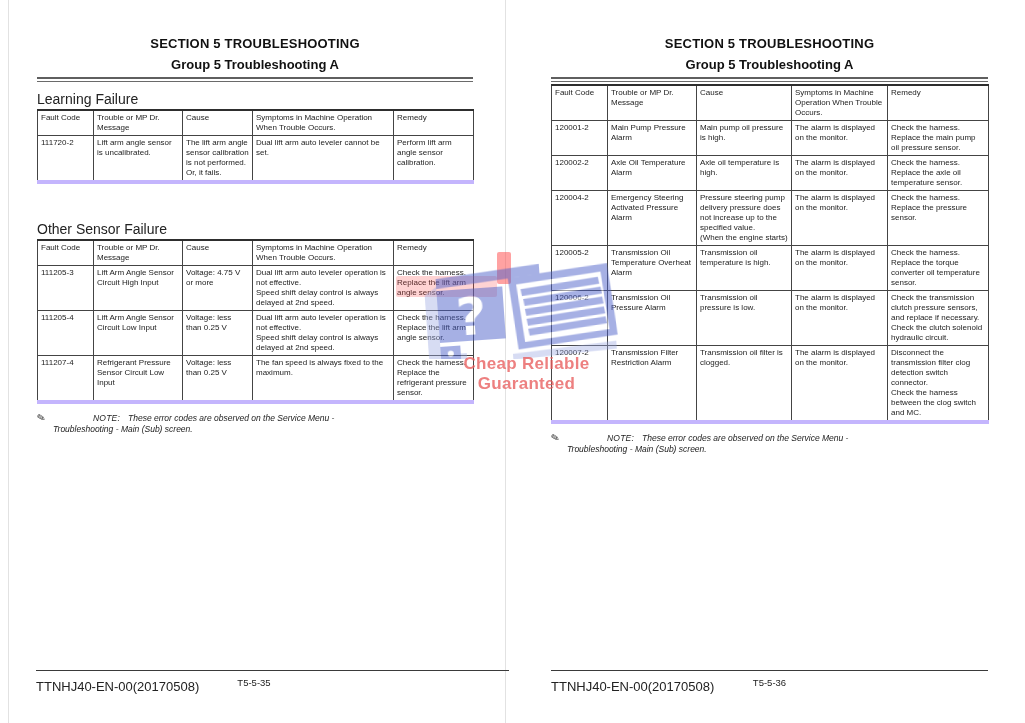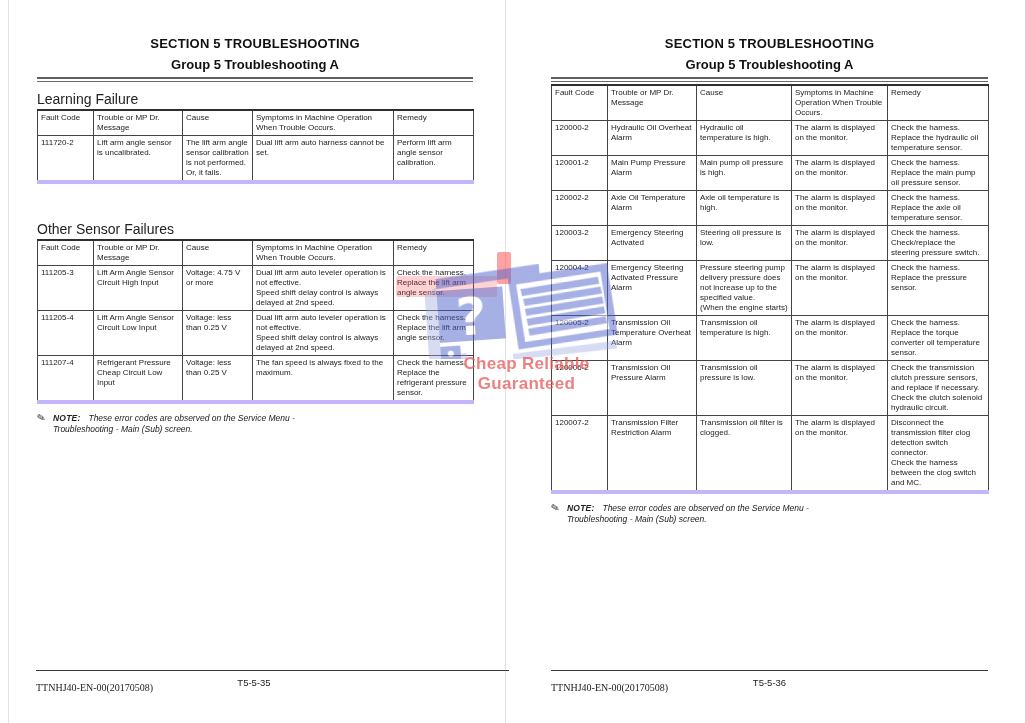--- a/index.html
+++ b/index.html
@@ -17,24 +17,24 @@
   .section-label{margin-top:9px;font-size:14px;color:#222;}
   table{border-collapse:collapse;table-layout:fixed;margin-top:2px;width:100%;
         border-top:2px solid #2e2e2e;border-bottom:4px solid #c4b5fd;}
   th,td{border:1px solid #444;font-size:8px;line-height:10px;padding:2px 3px;
         vertical-align:top;text-align:left;font-weight:normal;white-space:pre-line;
         overflow:hidden;color:#1c1c1c;}
   .note{position:relative;margin-top:9px;padding-left:16px;font-size:8.5px;line-height:11px;
         font-style:italic;color:#222;}
   .note .note-icon{position:absolute;left:0;top:-1px;font-style:normal;font-size:10px;
         transform:rotate(-15deg);color:#222;}
-  .note .note-label{font-weight:bold;margin-right:8px;letter-spacing:.2px;}
+  .note .note-label{font-weight:normal;margin-right:8px;letter-spacing:.2px;margin-left:40px;}
   .note .note-text{white-space:pre-line;}
   .footer{position:absolute;top:670px;border-top:1.5px solid #3a3a3a;padding-top:6px;}
-  .footer .doc-number{font-size:10px;color:#222;font-family:Liberation Serif, serif;}
+  .footer .doc-number{font-size:13px;color:#222;}
   .footer .page-number{position:absolute;top:6px;text-align:center;font-size:9.5px;color:#222;}
   
   .wm{position:absolute;pointer-events:none;z-index:5;}
   .wm-text{left:424px;top:354px;width:205px;text-align:center;
            font-size:17px;font-weight:bold;letter-spacing:.3px;
            color:rgba(232,92,92,.78);}
   .wm-red-blob{background:rgba(255,70,70,.24);border-radius:2px;}
   .section-gap{margin-top:37px;}
 </style>
 </head>
@@ -68,29 +68,29 @@
             <th>Symptoms in Machine Operation
 When Trouble Occurs.</th>
             <th>Remedy</th>
           </tr>
         </thead>
         <tbody>
             <tr>
               <td>111720-2</td>
               <td>Lift arm angle sensor is uncalibrated.</td>
               <td>The lift arm angle sensor calibration is not performed. Or, it fails.</td>
-              <td>Dual lift arm auto harness cannot be set.</td>
+              <td>Dual lift arm auto leveler cannot be set.</td>
               <td>Perform lift arm angle sensor calibration.</td>
             </tr>
           </tbody>
       </table>
     </div>
 
     <div class="section-gap">
-      <div class="section-label">Other Sensor Failures</div>
+      <div class="section-label">Other Sensor Failure</div>
       <table>
         <colgroup>
           <col style="width:56px">
             <col style="width:89px">
             <col style="width:70px">
             <col style="width:141px">
             <col style="width:80px">
         </colgroup>
         <thead>
           <tr>
@@ -117,21 +117,21 @@
               <td>111205-4</td>
               <td>Lift Arm Angle Sensor Circuit Low Input</td>
               <td>Voltage: less than 0.25 V</td>
               <td>Dual lift arm auto leveler operation is not effective.
 Speed shift delay control is always delayed at 2nd speed.</td>
               <td>Check the harness.
 Replace the lift arm angle sensor.</td>
             </tr>
             <tr>
               <td>111207-4</td>
-              <td>Refrigerant Pressure Cheap Circuit Low Input</td>
+              <td>Refrigerant Pressure Sensor Circuit Low Input</td>
               <td>Voltage: less than 0.25 V</td>
               <td>The fan speed is always fixed to the maximum.</td>
               <td>Check the harness.
 Replace the refrigerant pressure sensor.</td>
             </tr>
           </tbody>
       </table>
     </div>
 
     <div class="note">
@@ -169,50 +169,34 @@
 Message</th>
             <th>Cause</th>
             <th>Symptoms in Machine
 Operation When Trouble
 Occurs.</th>
             <th>Remedy</th>
           </tr>
         </thead>
         <tbody>
             <tr>
-              <td>120000-2</td>
-              <td>Hydraulic Oil Overheat Alarm</td>
-              <td>Hydraulic oil temperature is high.</td>
-              <td>The alarm is displayed on the monitor.</td>
-              <td>Check the harness.
-Replace the hydraulic oil temperature sensor.</td>
-            </tr>
-            <tr>
               <td>120001-2</td>
               <td>Main Pump Pressure Alarm</td>
               <td>Main pump oil pressure is high.</td>
               <td>The alarm is displayed on the monitor.</td>
               <td>Check the harness.
 Replace the main pump oil pressure sensor.</td>
             </tr>
             <tr>
               <td>120002-2</td>
               <td>Axle Oil Temperature Alarm</td>
               <td>Axle oil temperature is high.</td>
               <td>The alarm is displayed on the monitor.</td>
               <td>Check the harness.
 Replace the axle oil temperature sensor.</td>
-            </tr>
-            <tr>
-              <td>120003-2</td>
-              <td>Emergency Steering Activated</td>
-              <td>Steering oil pressure is low.</td>
-              <td>The alarm is displayed on the monitor.</td>
-              <td>Check the harness.
-Check/replace the steering pressure switch.</td>
             </tr>
             <tr>
               <td>120004-2</td>
               <td>Emergency Steering Activated Pressure Alarm</td>
               <td>Pressure steering pump delivery pressure does not increase up to the specified value.
 (When the engine starts)</td>
               <td>The alarm is displayed on the monitor.</td>
               <td>Check the harness.
 Replace the pressure sensor.</td>
             </tr>

